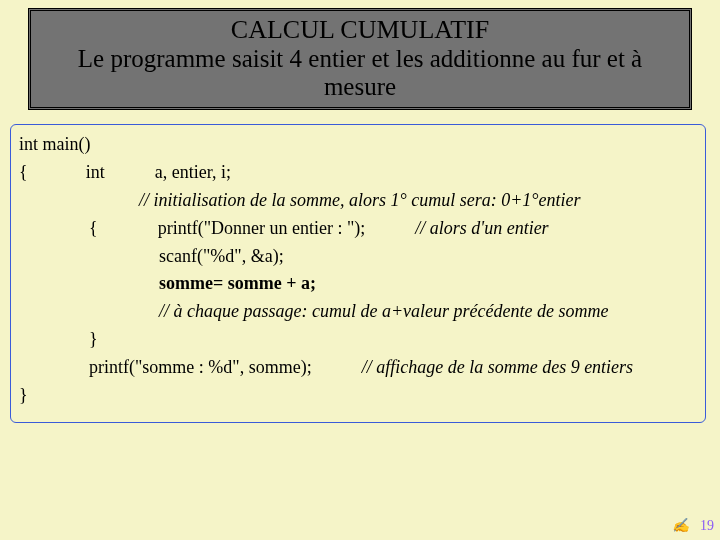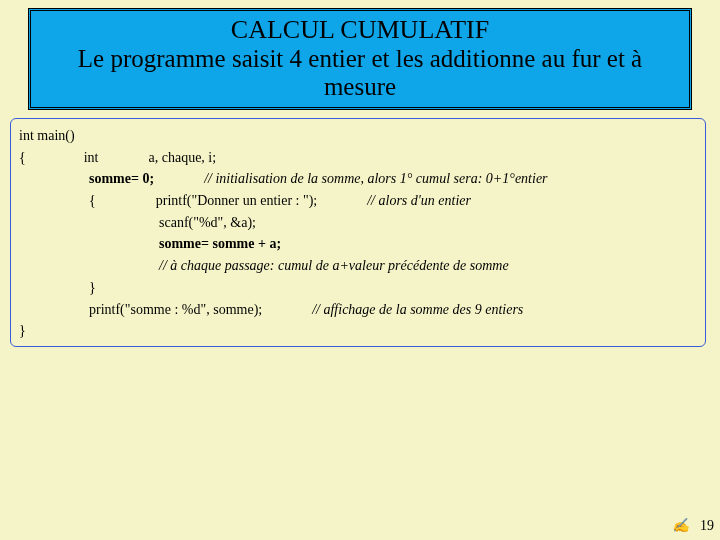--- a/index.html
+++ b/index.html
@@ -8,54 +8,54 @@
     width: 720px;
     height: 540px;
     background: #f5f4c8;
     font-family: "Times New Roman", serif;
     position: relative;
     overflow: hidden;
   }
   .title-box {
     margin: 8px 28px 6px 28px;
     border: 3px double #000;
-    background: #0ea5e9;
+    background: #737373;
     padding: 4px 8px 6px 8px;
     text-align: center;
   }
   .title-box .t1 {
     font-size: 26px;
   }
   .title-box .t2 {
     font-size: 25px;
   }
   .code-frame {
-    margin: 8px 14px 0 10px;
+    margin: 14px 14px 0 10px;
     border: 1px solid #3a5bd9;
     border-radius: 6px;
-    padding: 6px 8px 4px 8px;
-    font-size: 14px;
+    padding: 6px 8px 12px 8px;
+    font-size: 18px;
     line-height: 1.55;
   }
   .row {
     display: flex;
     align-items: baseline;
     white-space: pre;
   }
   .ind1 { padding-left: 70px; }
   .ind2 { padding-left: 140px; }
   .ind0 { padding-left: 0; }
   .kw { font-weight: bold; }
   .comment { color: #000000; font-style: italic; }
   .page-num {
     position: absolute;
     right: 6px;
     bottom: 6px;
     font-size: 14px;
-    color: #000000;
+    color: #8b5cf6;
   }
   .icon {
     position: absolute;
     right: 30px;
     bottom: 6px;
     font-size: 14px;
     color: #6b7fa8;
     font-style: italic;
   }
 </style>
@@ -71,25 +71,24 @@
 
   <div class="row ind0">
     <span>int main()</span>
   </div>
 
   <div class="row ind0">
     <span>{</span>
     <span style="display:inline-block;width:58px"></span>
     <span>int</span>
     <span style="display:inline-block;width:50px"></span>
-    <span>a, chaque, i;</span>
+    <span>a, entier, i;</span>
   </div>
 
   <div class="row ind1">
-    <span class="kw">somme= 0;</span>
     <span style="display:inline-block;width:50px"></span>
     <span class="comment">// initialisation de la somme, alors 1° cumul sera: 0+1°entier</span>
   </div>
 
 
   <div class="row ind1">
     <span>{</span>
     <span style="display:inline-block;width:60px"></span>
     <span>printf("Donner un entier : ");</span>
     <span style="display:inline-block;width:50px"></span>

